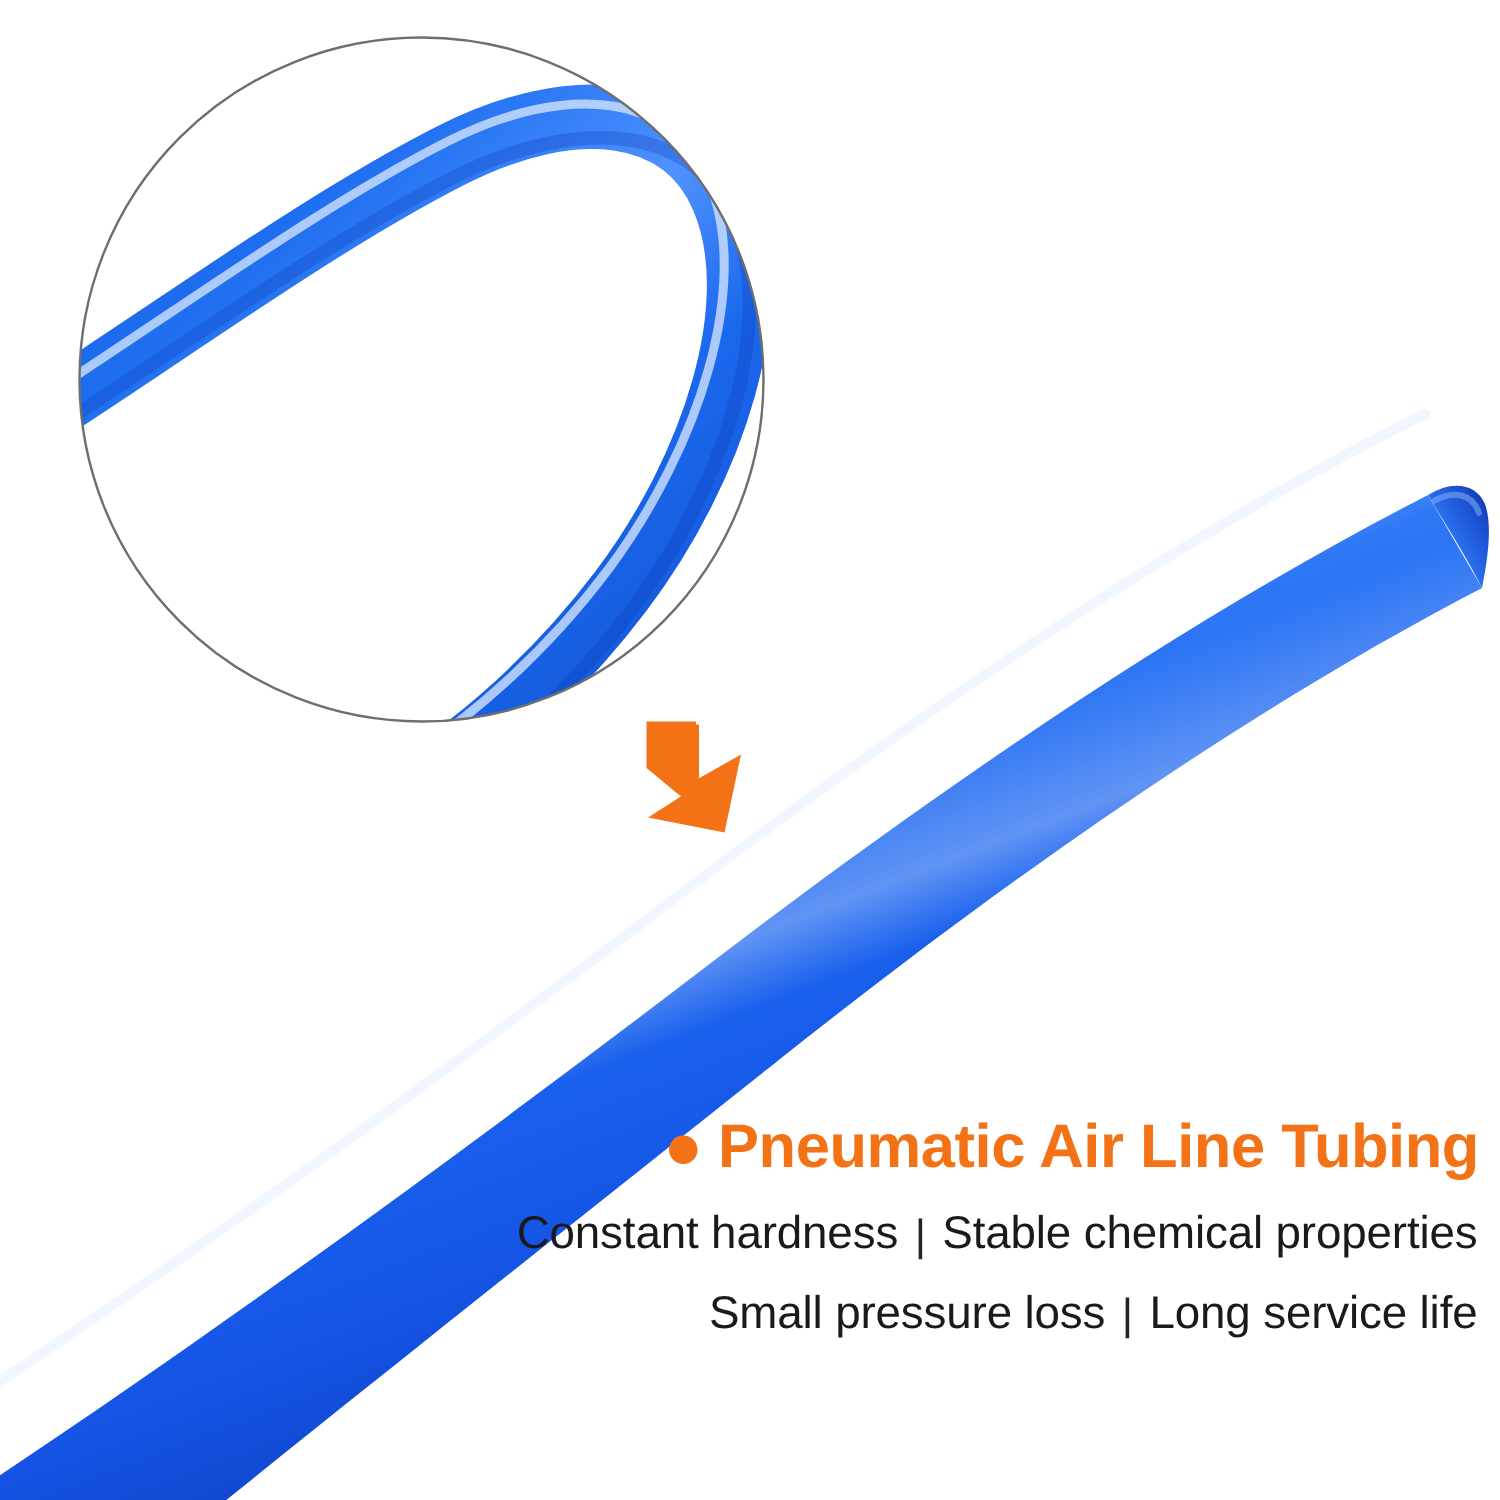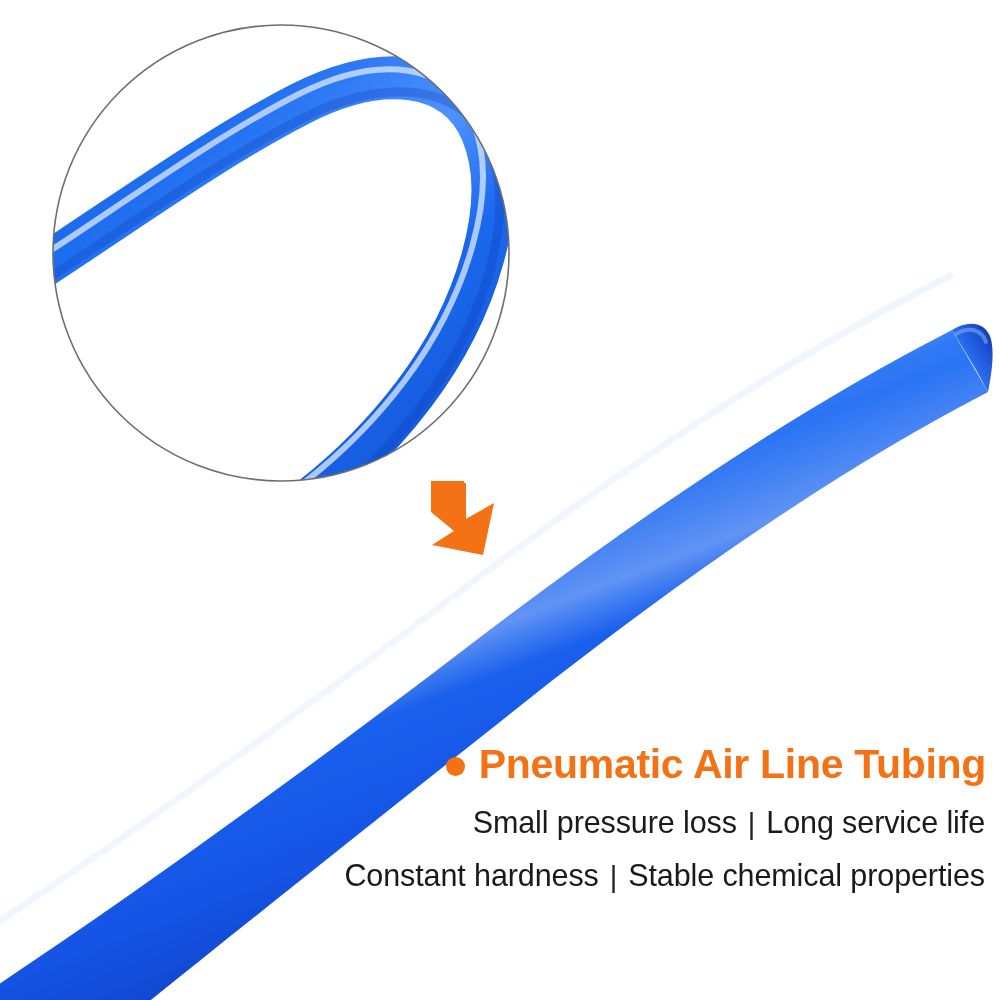--- a/index.html
+++ b/index.html
@@ -214,22 +214,22 @@
 
   <div class="text-block">
 
     <div class="title-row">
       <span class="bullet"></span>
       <span class="title">Pneumatic Air Line Tubing</span>
     </div>
 
 
     <div class="feature-line">
+      <span>Constant hardness</span><span class="sep">|</span><span>Stable chemical properties</span>
+    </div>
+
+    <div class="feature-line">
       <span>Small pressure loss</span><span class="sep">|</span><span>Long service life</span>
     </div>
 
-    <div class="feature-line">
-      <span>Constant hardness</span><span class="sep">|</span><span>Stable chemical properties</span>
-    </div>
-
   </div>
 
 </div>
 
 </body></html>

